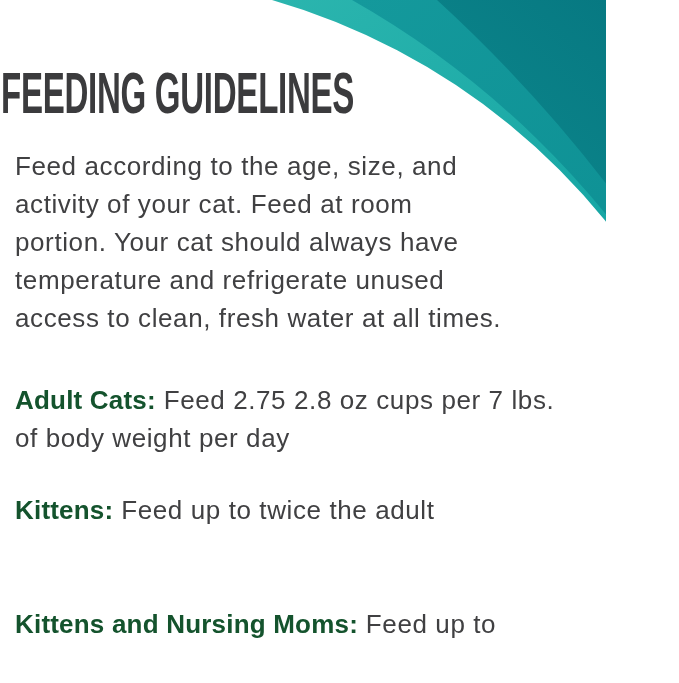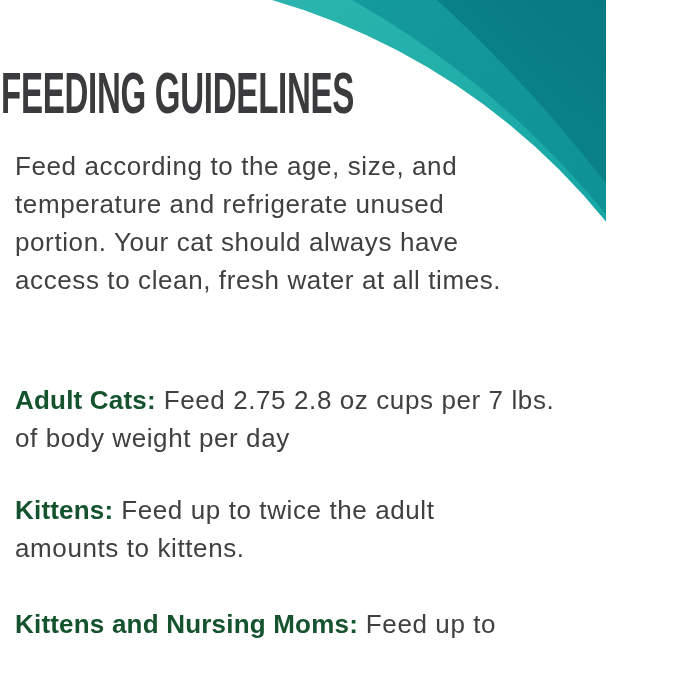--- a/index.html
+++ b/index.html
@@ -83,32 +83,32 @@
     </defs>
     <path d="M272,0 A668,668 0 0 1 679,333 L679,0 Z" fill="url(#lg-light)"></path>
     <path d="M352,0 A900,900 0 0 1 679,318 L679,0 Z" fill="url(#lg-mid)"></path>
     <path d="M437,0 A1449,1449 0 0 1 679,287 L679,0 Z" fill="url(#lg-dark)"></path>
   </svg>
 
   <h1 class="title">FEEDING GUIDELINES</h1>
 
   <div id="intro" class="copy">
     <div class="line">Feed according to the age, size, and</div>
+    <div class="line">activity of your cat. Feed at room</div>
+    <div class="line">portion. Your cat should always have</div>
     <div class="line">temperature and refrigerate unused</div>
-    <div class="line">portion. Your cat should always have</div>
     <div class="line">access to clean, fresh water at all times.</div>
   </div>
 
   <div id="sec-adult" class="copy">
     <div class="line"><strong>Adult Cats:</strong><span> Feed 2.75 2.8 oz cups per 7 lbs.</span></div>
     <div class="line">of body weight per day</div>
   </div>
 
   <div id="sec-kittens" class="copy">
     <div class="line"><strong>Kittens:</strong><span> Feed up to twice the adult</span></div>
-    <div class="line">amounts to kittens.</div>
   </div>
 
   <div id="sec-pregnant" class="copy">
     <div class="line"><strong>Kittens and Nursing Moms:</strong><span> Feed up to</span></div>
   </div>
 
 </div>
 
 </body></html>

